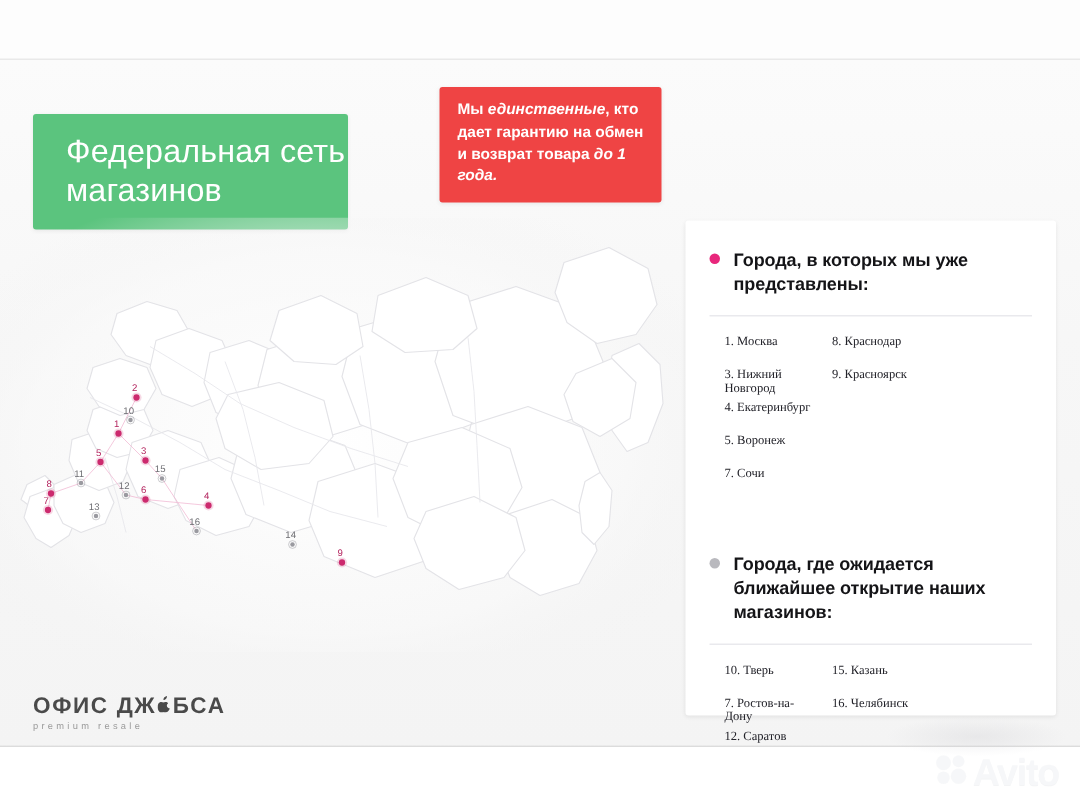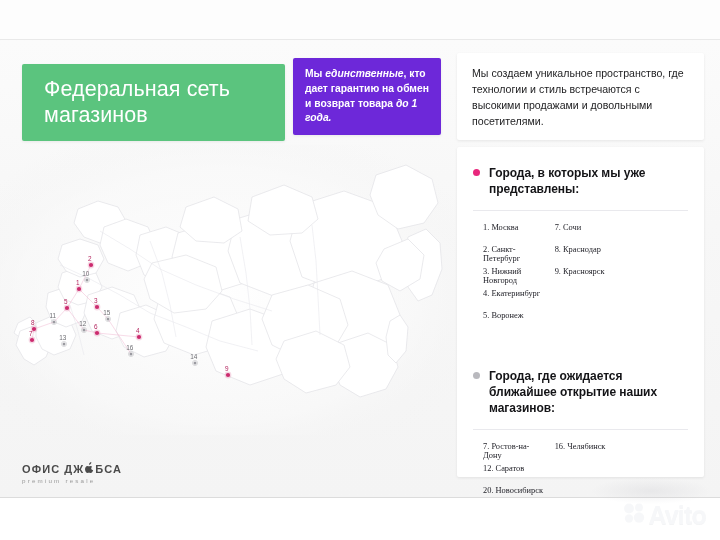--- a/index.html
+++ b/index.html
@@ -36,39 +36,39 @@
     background: #dcdcdc;
   }
   .bottom-strip {
     position: absolute; left: 0; top: 498px; width: 720px; height: 42px;
     background: #ffffff;
   }
 
   
   .green-card {
     position: absolute;
-    left: 22px; top: 64px; width: 263px; height: 77px;
+    left: 22px; top: 76px; width: 210px; height: 77px;
     background: #5bc47e;
     border-radius: 2px;
     box-shadow: 0 1px 3px rgba(0,0,0,.07);
     display: flex; align-items: center;
   }
   .green-card .headline {
     color: #ffffff;
     font-size: 21.5px;
     line-height: 1.17;
     font-weight: 400;
     padding: 0 0 0 22px;
     letter-spacing: .1px;
   }
 
   .pink-card {
     position: absolute;
     left: 293px; top: 58px; width: 148px; height: 77px;
-    background: #6d28d9;
+    background: #ef4444;
     border-radius: 2px;
     box-shadow: 0 1px 3px rgba(0,0,0,.07);
     display: flex; align-items: center;
   }
   .pink-card .promo {
     color: #ffffff;
     font-size: 10.3px;
     line-height: 1.45;
     padding: 0 10px 0 12px;
     font-weight: 600;
@@ -90,21 +90,21 @@
   }
   .marker-num.on { fill: #b3245e; }
 
   
   .logo {
     position: absolute; left: 22px; top: 462px;
     width: 160px;
   }
   .logo-row {
     display: flex; align-items: center;
-    font-size: 11px; letter-spacing: 1.1px;
+    font-size: 15px; letter-spacing: 1.1px;
     color: #4a4a4a; font-weight: 600;
   }
   .logo-apple { margin: 0 1px; line-height: 1; }
   .logo-sub {
     margin-top: 2px;
     font-size: 6.2px; letter-spacing: 2.2px;
     color: #9a9a9a; font-weight: 400;
   }
 
   
@@ -414,48 +414,45 @@
                    C3.4,10.78 3.05,11 2.5,11 C1.95,11 1.25,10.62 0.7,9.78 C-0.1,8.6 -0.25,6.5 0.55,5.2
                    C1.0,4.45 1.75,4.0 2.5,4.0 C3.15,4.0 3.6,4.25 4.0,4.25 C4.4,4.25 4.7,4.0 5.45,4.0
                    C6.1,4.0 6.7,4.3 7.1,4.85 C6.0,5.5 5.9,7.1 7.0,7.85 C7.45,8.15 7.9,8.25 8.2,8.3 Z" fill="#4a4a4a"></path>
         </svg>
       </span>
       <span>БСА</span>
     </div>
     <div class="logo-sub">premium resale</div>
   </div>
 
-  <div class="intro-card">
-    <p>Мы создаем уникальное пространство, где технологии и стиль встречаются с высокими продажами и довольными посетителями.</p>
-  </div>
 
   <div class="lists-card">
 
     <div class="sec-head">
       <span class="bullet pink"></span>
       <span class="sec-title">Города, в которых мы уже представлены:</span>
     </div>
     <div class="rule"></div>
     <div class="city-grid g1" id="grid-1">
         <div class="city">1. Москва</div>
-        <div class="city">2. Санкт-Петербург</div>
         <div class="city">3. Нижний Новгород</div>
         <div class="city">4. Екатеринбург</div>
         <div class="city">5. Воронеж</div>
         <div class="city">7. Сочи</div>
         <div class="city">8. Краснодар</div>
         <div class="city">9. Красноярск</div>
       </div>
 
     <div class="sec-head sec2">
       <span class="bullet grey"></span>
       <span class="sec-title">Города, где ожидается ближайшее открытие наших магазинов:</span>
     </div>
     <div class="rule"></div>
     <div class="city-grid g2" id="grid-2">
+        <div class="city">10. Тверь</div>
         <div class="city">7. Ростов-на-Дону</div>
         <div class="city">12. Саратов</div>
         <div class="city">20. Новосибирск</div>
         <div class="city">15. Казань</div>
         <div class="city">16. Челябинск</div>
       </div>
 
   </div>
 
   <div class="bottom-hair"></div>

